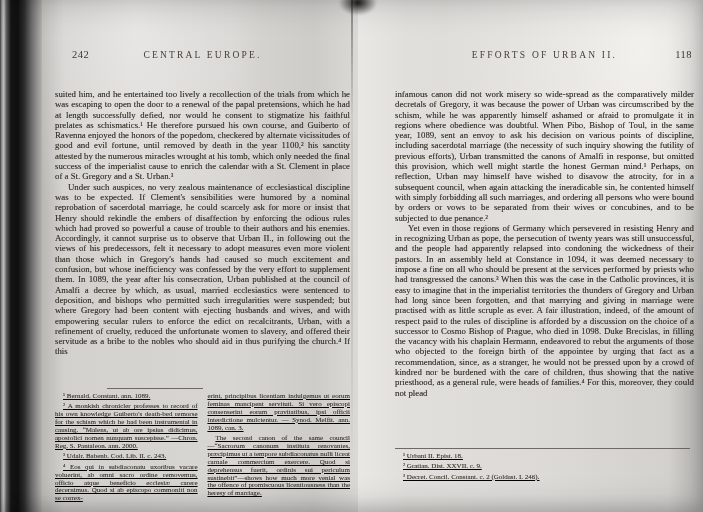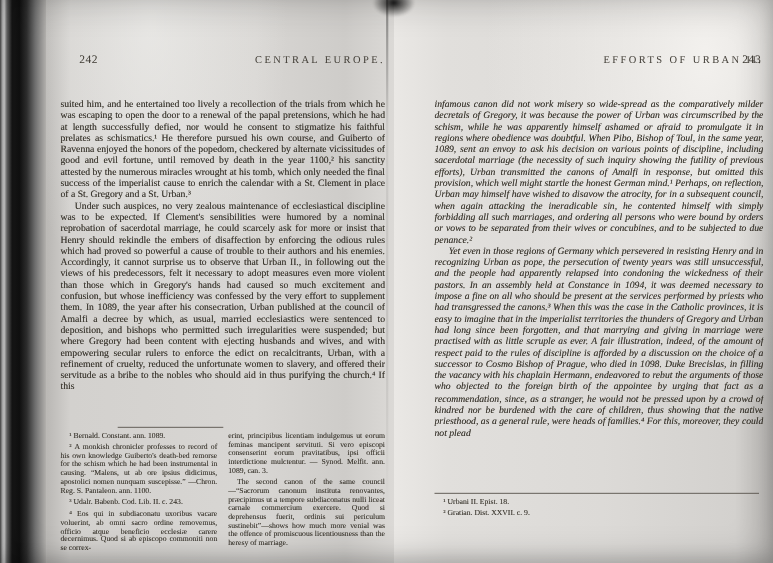--- a/index.html
+++ b/index.html
@@ -39,38 +39,38 @@
   .gutter-blob {
     position:absolute; left:338px; top:-11px; width:40px; height:27px; pointer-events:none;
     background:radial-gradient(ellipse at center, rgba(8,8,8,0.95) 0%, rgba(8,8,8,0) 68%);
     filter:blur(1px);
   }
   .inner-l { position:absolute; left:13px; right:8px; top:50px; }
   .inner-r { position:absolute; left:37px; right:9px; top:50px; }
 
   .running-head { position:relative; height:13px; color:#45413a; }
   .headtitle {
-    display:block; text-align:right; font-size:9.5px; letter-spacing:2.2px;
+    display:block; text-align:center; font-size:9.5px; letter-spacing:2.2px;
     text-transform:uppercase;
   }
   .pagenum { position:absolute; top:-1px; font-size:10.5px; letter-spacing:0.5px; color:#3c3831; }
   .pn-left { left:17px; }
   .pn-right { right:2px; }
 
   .bodyblock {
     margin-top:26px; overflow:hidden;
     font-size:8.8px; line-height:10.3px; text-align:justify;
     color:#38342c; text-shadow:0 0 0.5px rgba(56,52,44,0.55);
   }
   .bb-l { height:318px; }
-  .bb-r { height:372px;font-style:italic; }
+  .bb-r { height:372px; }
   .para { margin:0; }
   .para.indent { text-indent:13px; }
 
-  .fnblock { position:absolute; left:13px; right:8px; }
+  .fnblock { position:absolute; left:13px; right:8px;text-decoration:underline; }
   .fnb-l { top:388px; }
   .fnb-r { top:448px; left:37px; right:13px; }
   .fnrule { height:1px; background:#6e6a63; margin-bottom:4px; }
   .fnrule.short { width:96px; margin-left:52px; }
   .fncols { display:flex; gap:10px; }
   .fncol { flex:1 1 0; min-width:0; }
   .fn {
     margin:0 0 2.5px 0; font-size:7px; line-height:7.9px; text-align:justify;
     color:#3e3a32; text-shadow:0 0 0.4px rgba(62,58,50,0.5);
     text-indent:8px;
@@ -92,49 +92,50 @@
       <div class="bodyblock bb-l">
         <p class="para">suited him, and he entertained too lively a recollection of the trials from which he was escaping to open the door to a renewal of the papal pretensions, which he had at length successfully defied, nor would he consent to stigmatize his faithful prelates as schismatics.¹ He therefore pursued his own course, and Guiberto of Ravenna enjoyed the honors of the popedom, checkered by alternate vicissitudes of good and evil fortune, until removed by death in the year 1100,² his sanctity attested by the numerous miracles wrought at his tomb, which only needed the final success of the imperialist cause to enrich the calendar with a St. Clement in place of a St. Gregory and a St. Urban.³</p>
         <p class="para indent">Under such auspices, no very zealous maintenance of ecclesiastical discipline was to be expected.  If Clement's sensibilities were humored by a nominal reprobation of sacerdotal marriage, he could scarcely ask for more or insist that Henry should rekindle the embers of disaffection by enforcing the odious rules which had proved so powerful a cause of trouble to their authors and his enemies.  Accordingly, it cannot surprise us to observe that Urban II., in following out the views of his predecessors, felt it necessary to adopt measures even more violent than those which in Gregory's hands had caused so much excitement and confusion, but whose inefficiency was confessed by the very effort to supplement them.  In 1089, the year after his consecration, Urban published at the council of Amalfi a decree by which, as usual, married ecclesiastics were sentenced to deposition, and bishops who permitted such irregularities were suspended; but where Gregory had been content with ejecting husbands and wives, and with empowering secular rulers to enforce the edict on recalcitrants, Urban, with a refinement of cruelty, reduced the unfortunate women to slavery, and offered their servitude as a bribe to the nobles who should aid in thus purifying the church.⁴  If this</p>
       </div>
     </div>
     <div class="fnblock fnb-l">
       <div class="fnrule short"></div>
       <div class="fncols">
         <div class="fncol">
           <p class="fn">¹ Bernald. Constant. ann. 1089.</p>
-          <p class="fn">² A monkish chronicler professes to record of his own knowledge Guiberto's death-bed remorse for the schism which he had been instrumental in causing. “Malens, ut ab ore ipsius didicimus, apostolici nomen nunquam suscepisse.” —Chron. Reg. S. Pantaleon. ann. 1100.</p>
+          <p class="fn">² A monkish chronicler professes to record of his own knowledge Guiberto's death-bed remorse for the schism which he had been instrumental in causing. “Malens, ut ab ore ipsius didicimus, apostolici nomen nunquam suscepisse.” —Chron. Reg. S. Pantaleon. ann. 2000.</p>
           <p class="fn">³ Udalr. Babenb. Cod. Lib. II. c. 243.</p>
           <p class="fn">⁴ Eos qui in subdiaconatu uxoribus vacare voluerint, ab omni sacro ordine removemus, officio atque beneficio ecclesiæ carere decernimus.  Quod si ab episcopo commoniti non se correx-</p>
         </div>
         <div class="fncol">
           <p class="fn cont">erint, principibus licentiam indulgemus ut eorum feminas mancipent servituti.  Si vero episcopi consenserint eorum pravitatibus, ipsi officii interdictione mulctentur. — Synod. Melfit. ann. 1089, can. 3.</p>
           <p class="fn">The second canon of the same council—“Sacrorum canonum instituta renovantes, præcipimus ut a tempore subdiaconatus nulli liceat carnale commercium exercere.  Quod si deprehensus fuerit, ordinis sui periculum sustinebit”—shows how much more venial was the offence of promiscuous licentiousness than the heresy of marriage.</p>
         </div>
       </div>
     </div>
   </div>
 
   <div class="page page-right">
     <div class="inner-r">
       <div class="running-head">
         <span class="headtitle">EFFORTS OF URBAN II.</span>
-        <span class="pagenum pn-right">243</span>
+        <span class="pagenum pn-right">118</span>
       </div>
       <div class="bodyblock bb-r">
         <p class="para">infamous canon did not work misery so wide-spread as the comparatively milder decretals of Gregory, it was because the power of Urban was circumscribed by the schism, while he was apparently himself ashamed or afraid to promulgate it in regions where obedience was doubtful.  When Pibo, Bishop of Toul, in the same year, 1089, sent an envoy to ask his decision on various points of discipline, including sacerdotal marriage (the necessity of such inquiry showing the futility of previous efforts), Urban transmitted the canons of Amalfi in response, but omitted this provision, which well might startle the honest German mind.¹  Perhaps, on reflection, Urban may himself have wished to disavow the atrocity, for in a subsequent council, when again attacking the ineradicable sin, he contented himself with simply forbidding all such marriages, and ordering all persons who were bound by orders or vows to be separated from their wives or concubines, and to be subjected to due penance.²</p>
         <p class="para indent">Yet even in those regions of Germany which persevered in resisting Henry and in recognizing Urban as pope, the persecution of twenty years was still unsuccessful, and the people had apparently relapsed into condoning the wickedness of their pastors.  In an assembly held at Constance in 1094, it was deemed necessary to impose a fine on all who should be present at the services performed by priests who had transgressed the canons.³  When this was the case in the Catholic provinces, it is easy to imagine that in the imperialist territories the thunders of Gregory and Urban had long since been forgotten, and that marrying and giving in marriage were practised with as little scruple as ever.  A fair illustration, indeed, of the amount of respect paid to the rules of discipline is afforded by a discussion on the choice of a successor to Cosmo Bishop of Prague, who died in 1098.  Duke Brecislas, in filling the vacancy with his chaplain Hermann, endeavored to rebut the arguments of those who objected to the foreign birth of the appointee by urging that fact as a recommendation, since, as a stranger, he would not be pressed upon by a crowd of kindred nor be burdened with the care of children, thus showing that the native priesthood, as a general rule, were heads of families.⁴  For this, moreover, they could not plead</p>
       </div>
     </div>
     <div class="fnblock fnb-r">
       <div class="fnrule"></div>
       <div class="fncols">
         <div class="fncol">
           <p class="fn">¹ Urbani II. Epist. 18.</p>
           <p class="fn">² Gratian. Dist. XXVII. c. 9.</p>
+          <p class="fn">³ Decret. Concil. Constant. c. 2 (Goldast. I. 246).</p>
         </div>
       </div>
     </div>
   </div>
 
   <div class="gutter-line"></div>
   <div class="gutter-blob"></div>
 </div>
 
 </body></html>

